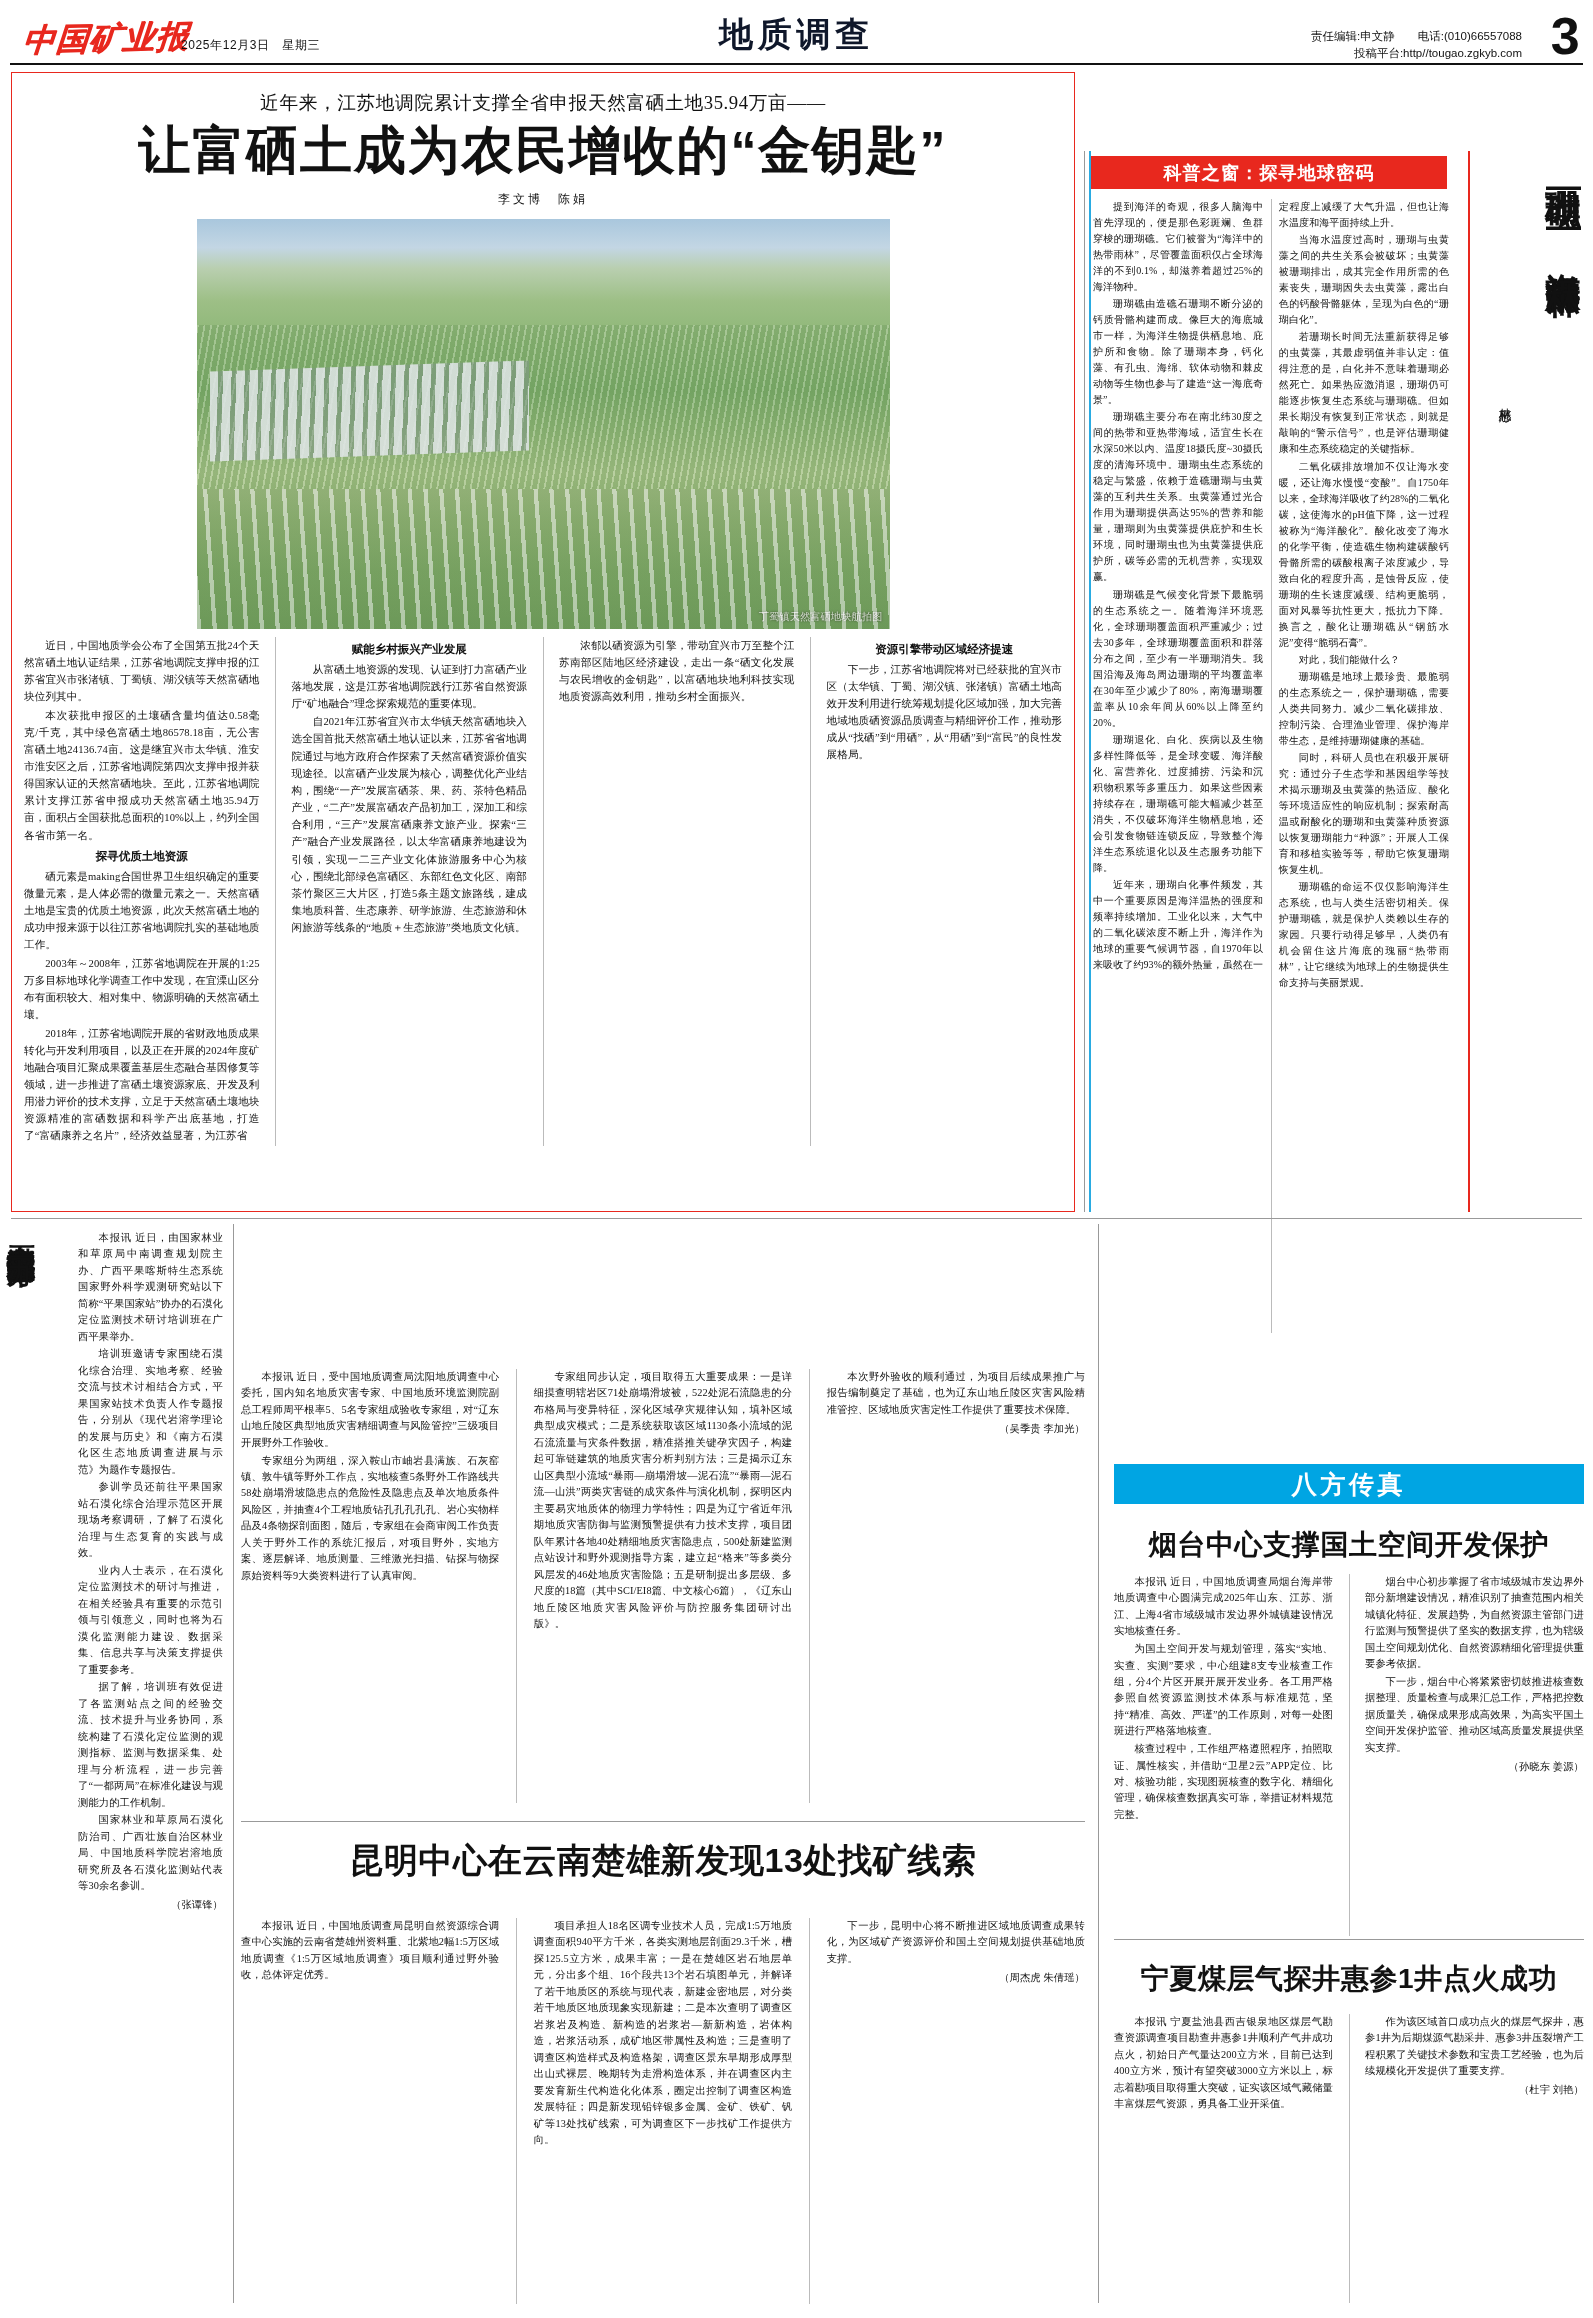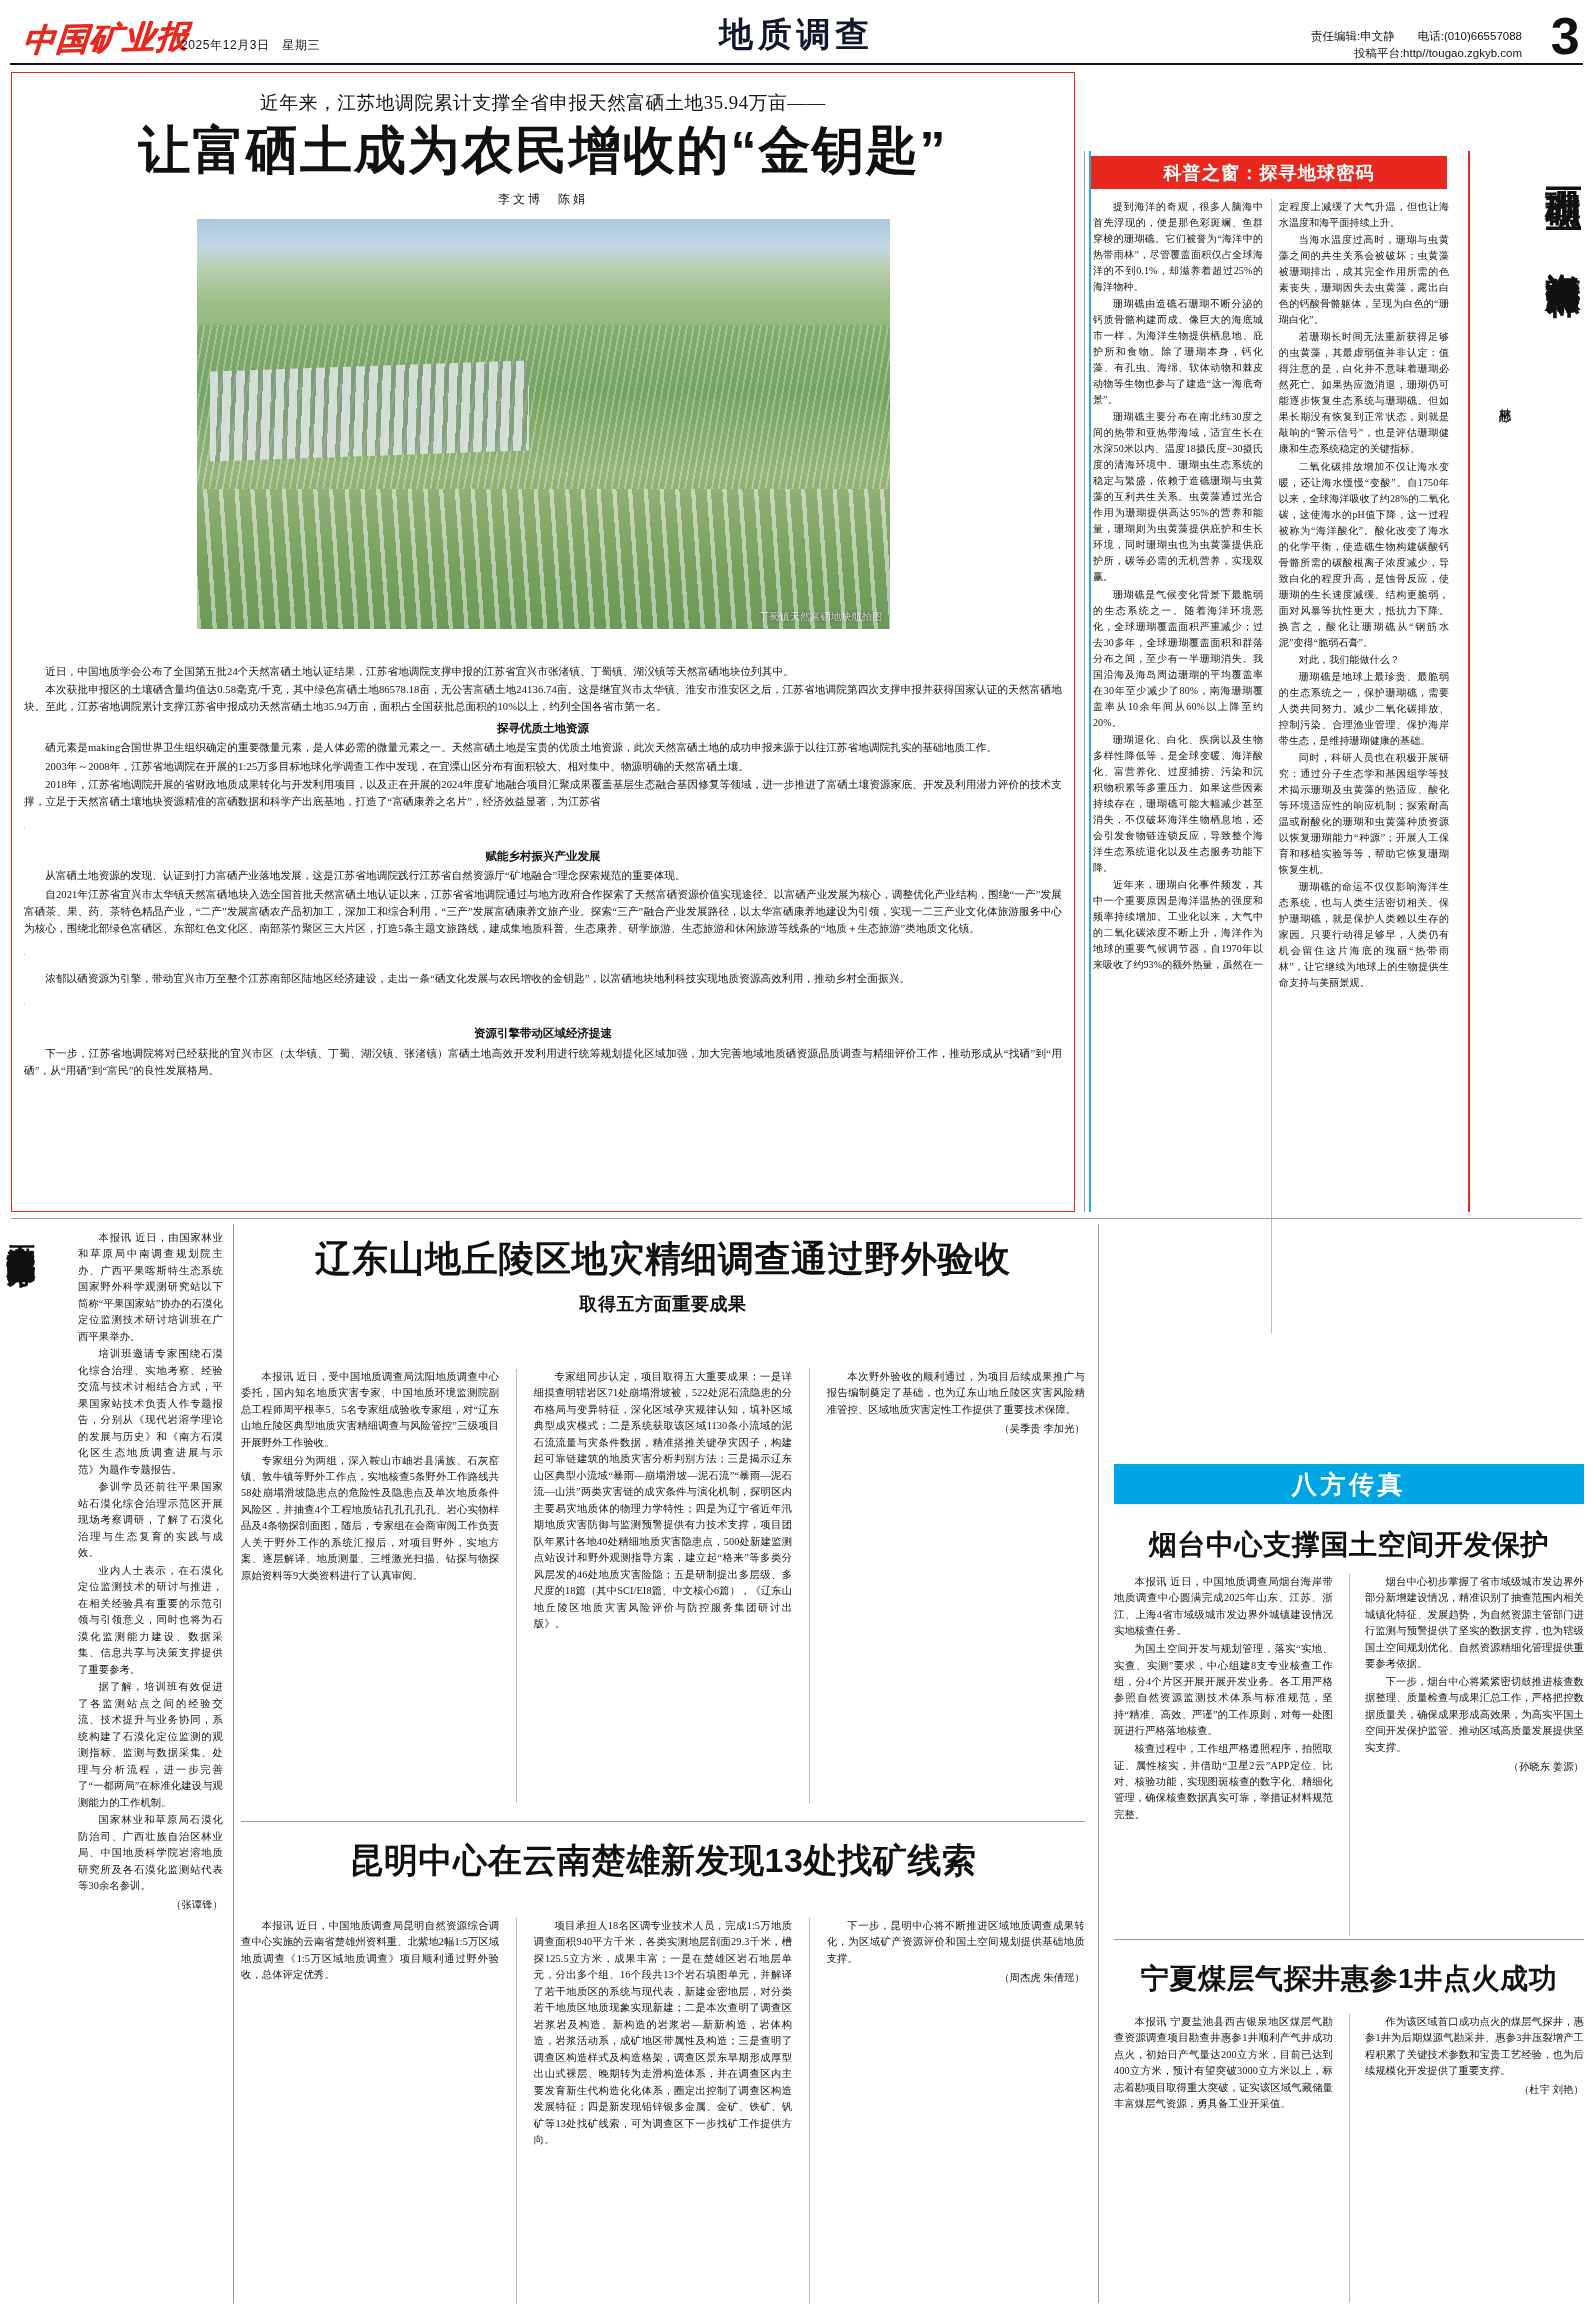--- a/index.html
+++ b/index.html
@@ -111,21 +111,21 @@
       rgba(225,230,232,.85) 0px,rgba(225,230,232,.85) 8.4px,
       rgba(130,150,140,.5) 8.4px,rgba(130,150,140,.5) 13.3px);
     transform:skewY(-2deg);
   }
   .photo-caption{
     position:absolute;right:7.2px;bottom:4.8px;color:#fff;font-size:10.3px;
     font-family:"Liberation Sans",sans-serif;text-shadow:0 0 2.4px #000;
   }
 
   .lead-cols{
-    display:flex;gap:15.7px;margin-top:34px;flex-direction:column;
+    display:flex;gap:15.7px;margin-top:8px;
   }
   .lead-cols > div{flex:1;}
   .vrule{width:0.6px;background:#bbb;flex:0 0 0.6px !important;}
 
   
   .sci-banner{
     position:absolute;left:1091px;top:156px;width:356px;height:33px;
     background:#e8281e;color:#fff;
     display:flex;align-items:center;justify-content:center;
     font-family:"Liberation Sans",sans-serif;font-size:18px;font-weight:bold;letter-spacing:1.2px;
@@ -310,24 +310,20 @@
       <p>培训班邀请专家围绕石漠化综合治理、实地考察、经验交流与技术讨相结合方式，平果国家站技术负责人作专题报告，分别从《现代岩溶学理论的发展与历史》和《南方石漠化区生态地质调查进展与示范》为题作专题报告。</p>
       <p>参训学员还前往平果国家站石漠化综合治理示范区开展现场考察调研，了解了石漠化治理与生态复育的实践与成效。</p>
       <p>业内人士表示，在石漠化定位监测技术的研讨与推进，在相关经验具有重要的示范引领与引领意义，同时也将为石漠化监测能力建设、数据采集、信息共享与决策支撑提供了重要参考。</p>
       <p>据了解，培训班有效促进了各监测站点之间的经验交流、技术提升与业务协同，系统构建了石漠化定位监测的观测指标、监测与数据采集、处理与分析流程，进一步完善了“一都两局”在标准化建设与观测能力的工作机制。</p>
       <p>国家林业和草原局石漠化防治司、广西壮族自治区林业局、中国地质科学院岩溶地质研究所及各石漠化监测站代表等30余名参训。</p>
       <div class="signoff">（张谭锋）</div>
     </div>
   </div>
   <div class="vr-thin" style="left:233px;top:1224px;height:1079px;"></div>
 
-  <div class="art-liaodong">
-    <div class="mid-head h1">辽东山地丘陵区地灾精细调查通过野外验收</div>
-    <div class="mid-head h2">取得五方面重要成果</div>
-  </div>
   <div class="ld-cols">
     <div>
       <div class="col-text">
         <p>本报讯 近日，受中国地质调查局沈阳地质调查中心委托，国内知名地质灾害专家、中国地质环境监测院副总工程师周平根率5、5名专家组成验收专家组，对“辽东山地丘陵区典型地质灾害精细调查与风险管控”三级项目开展野外工作验收。</p>
         <p>专家组分为两组，深入鞍山市岫岩县满族、石灰窑镇、敦牛镇等野外工作点，实地核查5条野外工作路线共58处崩塌滑坡隐患点的危险性及隐患点及单次地质条件风险区，并抽查4个工程地质钻孔孔孔孔孔、岩心实物样品及4条物探剖面图，随后，专家组在会商审阅工作负责人关于野外工作的系统汇报后，对项目野外，实地方案、逐层解译、地质测量、三维激光扫描、钻探与物探原始资料等9大类资料进行了认真审阅。</p>
       </div>
     </div>
     <div class="vrule"></div>
     <div>
       <div class="col-text">

